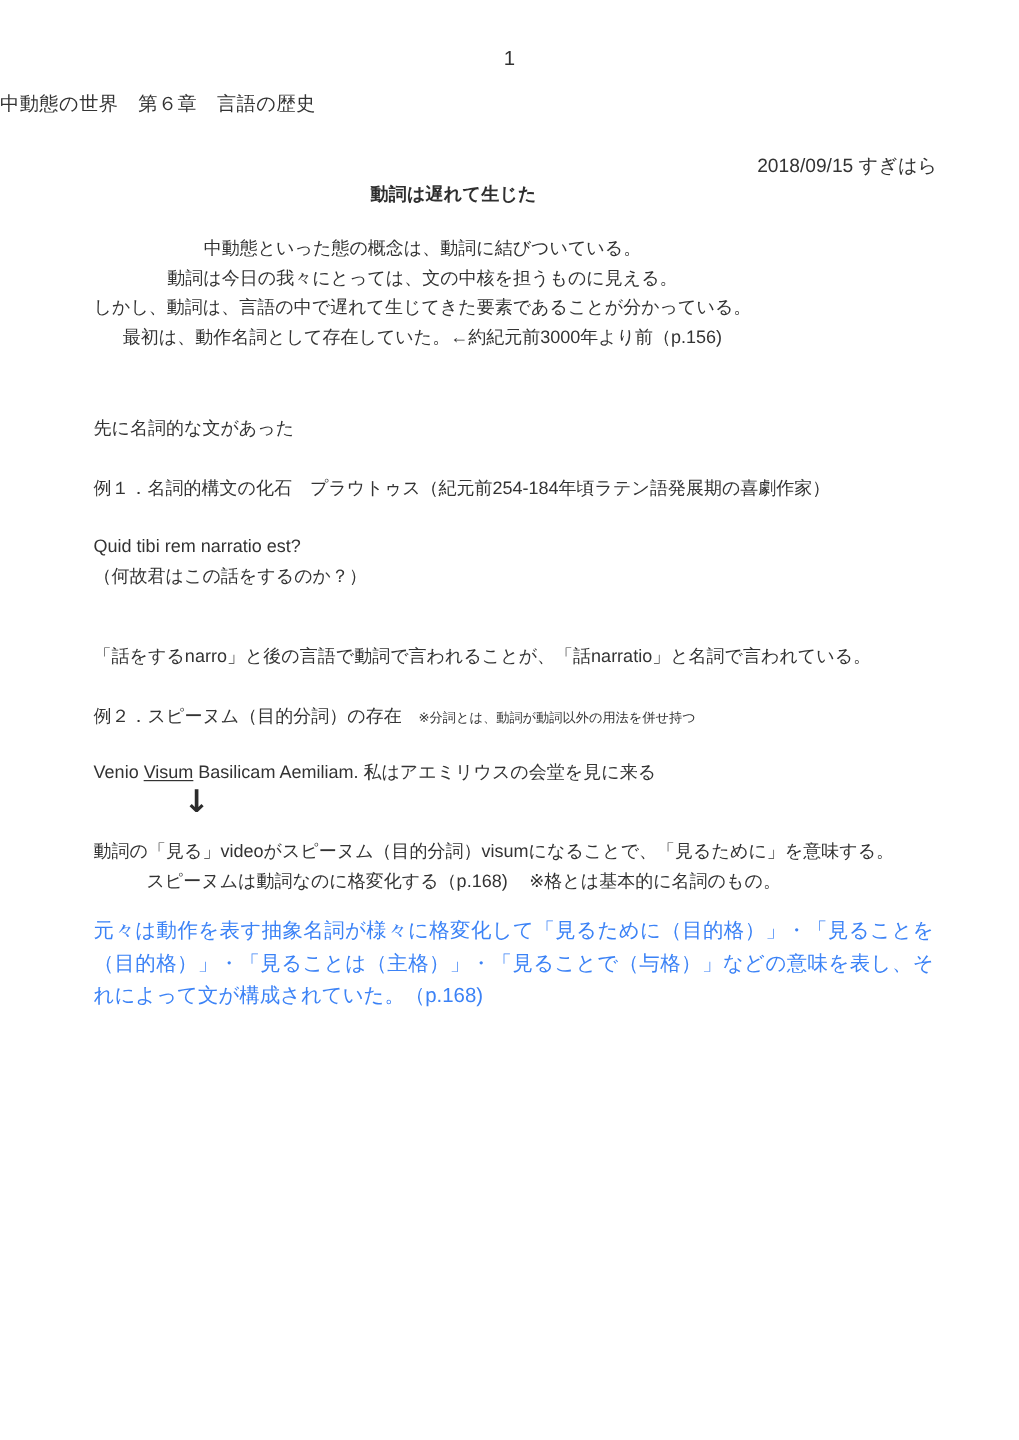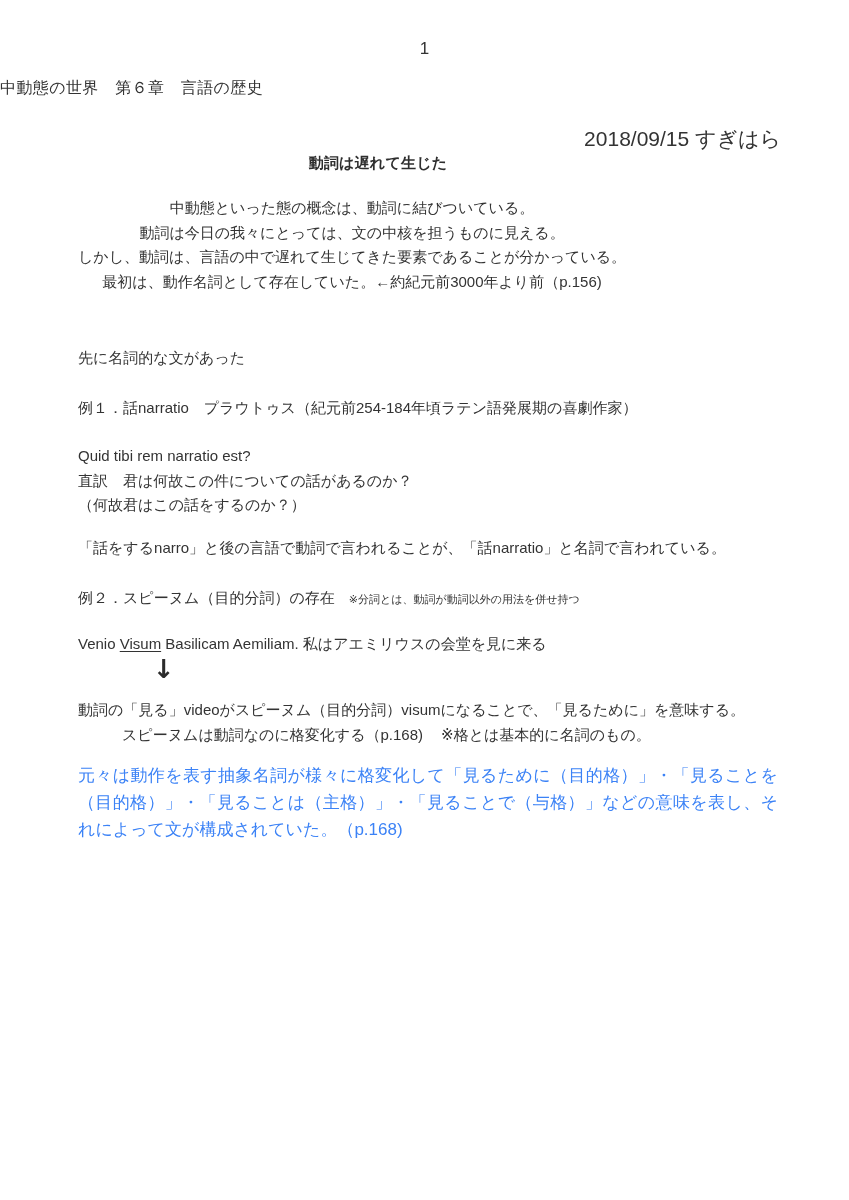--- a/index.html
+++ b/index.html
@@ -41,21 +41,21 @@
     text-align: left;
     font-size: 16px;
     line-height: 22px;
     letter-spacing: 0.4px;
     color: #333333;
   }
   .date-line {
     position: absolute;
     top: 128px;
     right: 68px;
-    font-size: 21px;
+    font-size: 16px;
     line-height: 22px;
     color: #333333;
   }
   .doc-title {
     position: absolute;
     top: 152px;
     left: 0;
     width: 756px;
     text-align: center;
     font-size: 15px;
@@ -146,25 +146,24 @@
 
   <div class="block intro">
     <span class="ln">中動態といった態の概念は、動詞に結びついている。</span>
     <span class="ln">動詞は今日の我々にとっては、文の中核を担うものに見える。</span>
     <span class="ln">しかし、動詞は、言語の中で遅れて生じてきた要素であることが分かっている。</span>
     <span class="ln">最初は、動作名詞として存在していた。←約紀元前3000年より前（p.156)</span>
   </div>
 
   <div class="block lead">先に名詞的な文があった</div>
 
-  <div class="block ex1">例１．話narratio　プラウトゥス（紀元前254-184年頃ラテン語発展期の喜劇作家）</div>
+  <div class="block ex1">例１．名詞的構文の化石　プラウトゥス（紀元前254-184年頃ラテン語発展期の喜劇作家）</div>
 
   <div class="block latin">
     <span class="ln">Quid tibi rem narratio est?</span>
-    <span class="ln">直訳　君は何故この件についての話があるのか？</span>
     <span class="ln">（何故君はこの話をするのか？）</span>
   </div>
 
   <div class="block narro">「話をするnarro」と後の言語で動詞で言われることが、「話narratio」と名詞で言われている。</div>
 
   <div class="block ex2">
     <span>例２．スピーヌム（目的分詞）の存在</span><span class="note-gap"></span><span class="small-note">※分詞とは、動詞が動詞以外の用法を併せ持つ</span>
   </div>
 
   <div class="block venio">

